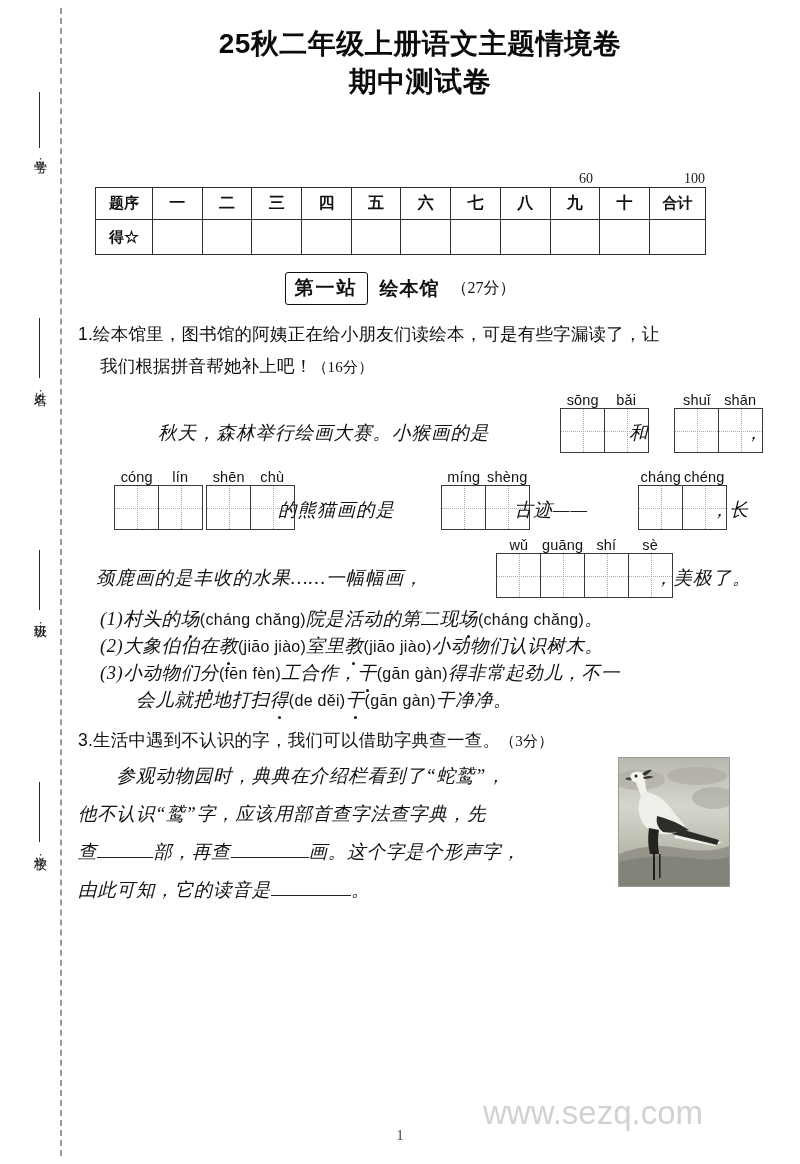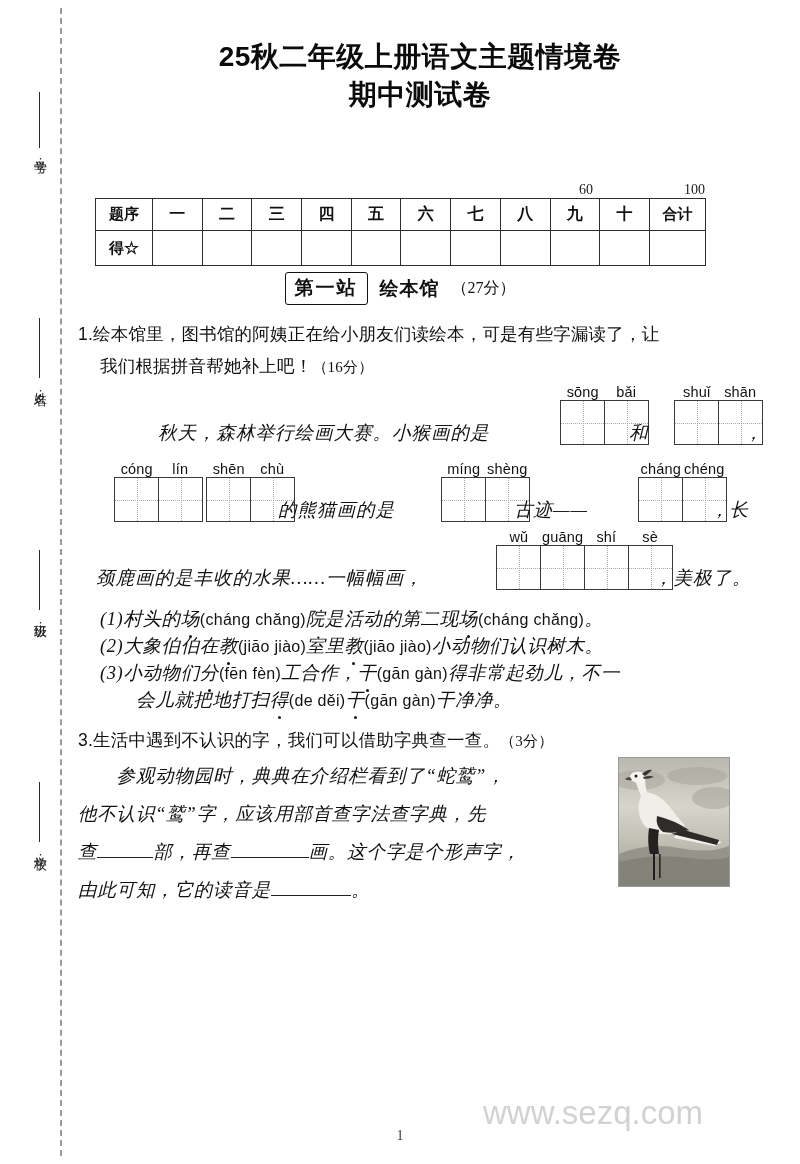--- a/index.html
+++ b/index.html
@@ -61,37 +61,37 @@
     left: 21px;
     width: 0;
     border-left: 1px solid #2b2b2b;
   }
 
   
   .title-block {
     position: absolute;
     left: 80px;
     right: 40px;
-    top: 38px;
+    top: 25px;
     text-align: center;
   }
   .title-line {
     font-family: "Liberation Sans", "DejaVu Sans", sans-serif;
     font-size: 28px;
     font-weight: 700;
     line-height: 38px;
     letter-spacing: 0.5px;
     color: #0b0b0b;
   }
 
   
   .score-wrap {
     position: absolute;
     left: 95px;
-    top: 176px;
+    top: 165px;
     width: 505px;
   }
   .score-marks {
     position: relative;
     height: 22px;
     font-family: "Liberation Serif", serif;
     font-size: 14px;
     color: #1a1a1a;
   }
   .score-marks span {
@@ -179,21 +179,21 @@
   }
 
   
   .py-row {
     position: relative;
     margin-top: 6px;
     height: 64px;
   }
   .py-unit {
     position: absolute;
-    bottom: 8px;
+    bottom: 0;
     padding-left: 20px;
   }
   .py-labels {
     display: flex;
     height: 20px;
     align-items: flex-end;
     justify-content: space-around;
     font-family: "Liberation Sans", "DejaVu Sans", sans-serif;
     font-size: 14.5px;
     letter-spacing: 0.2px;

